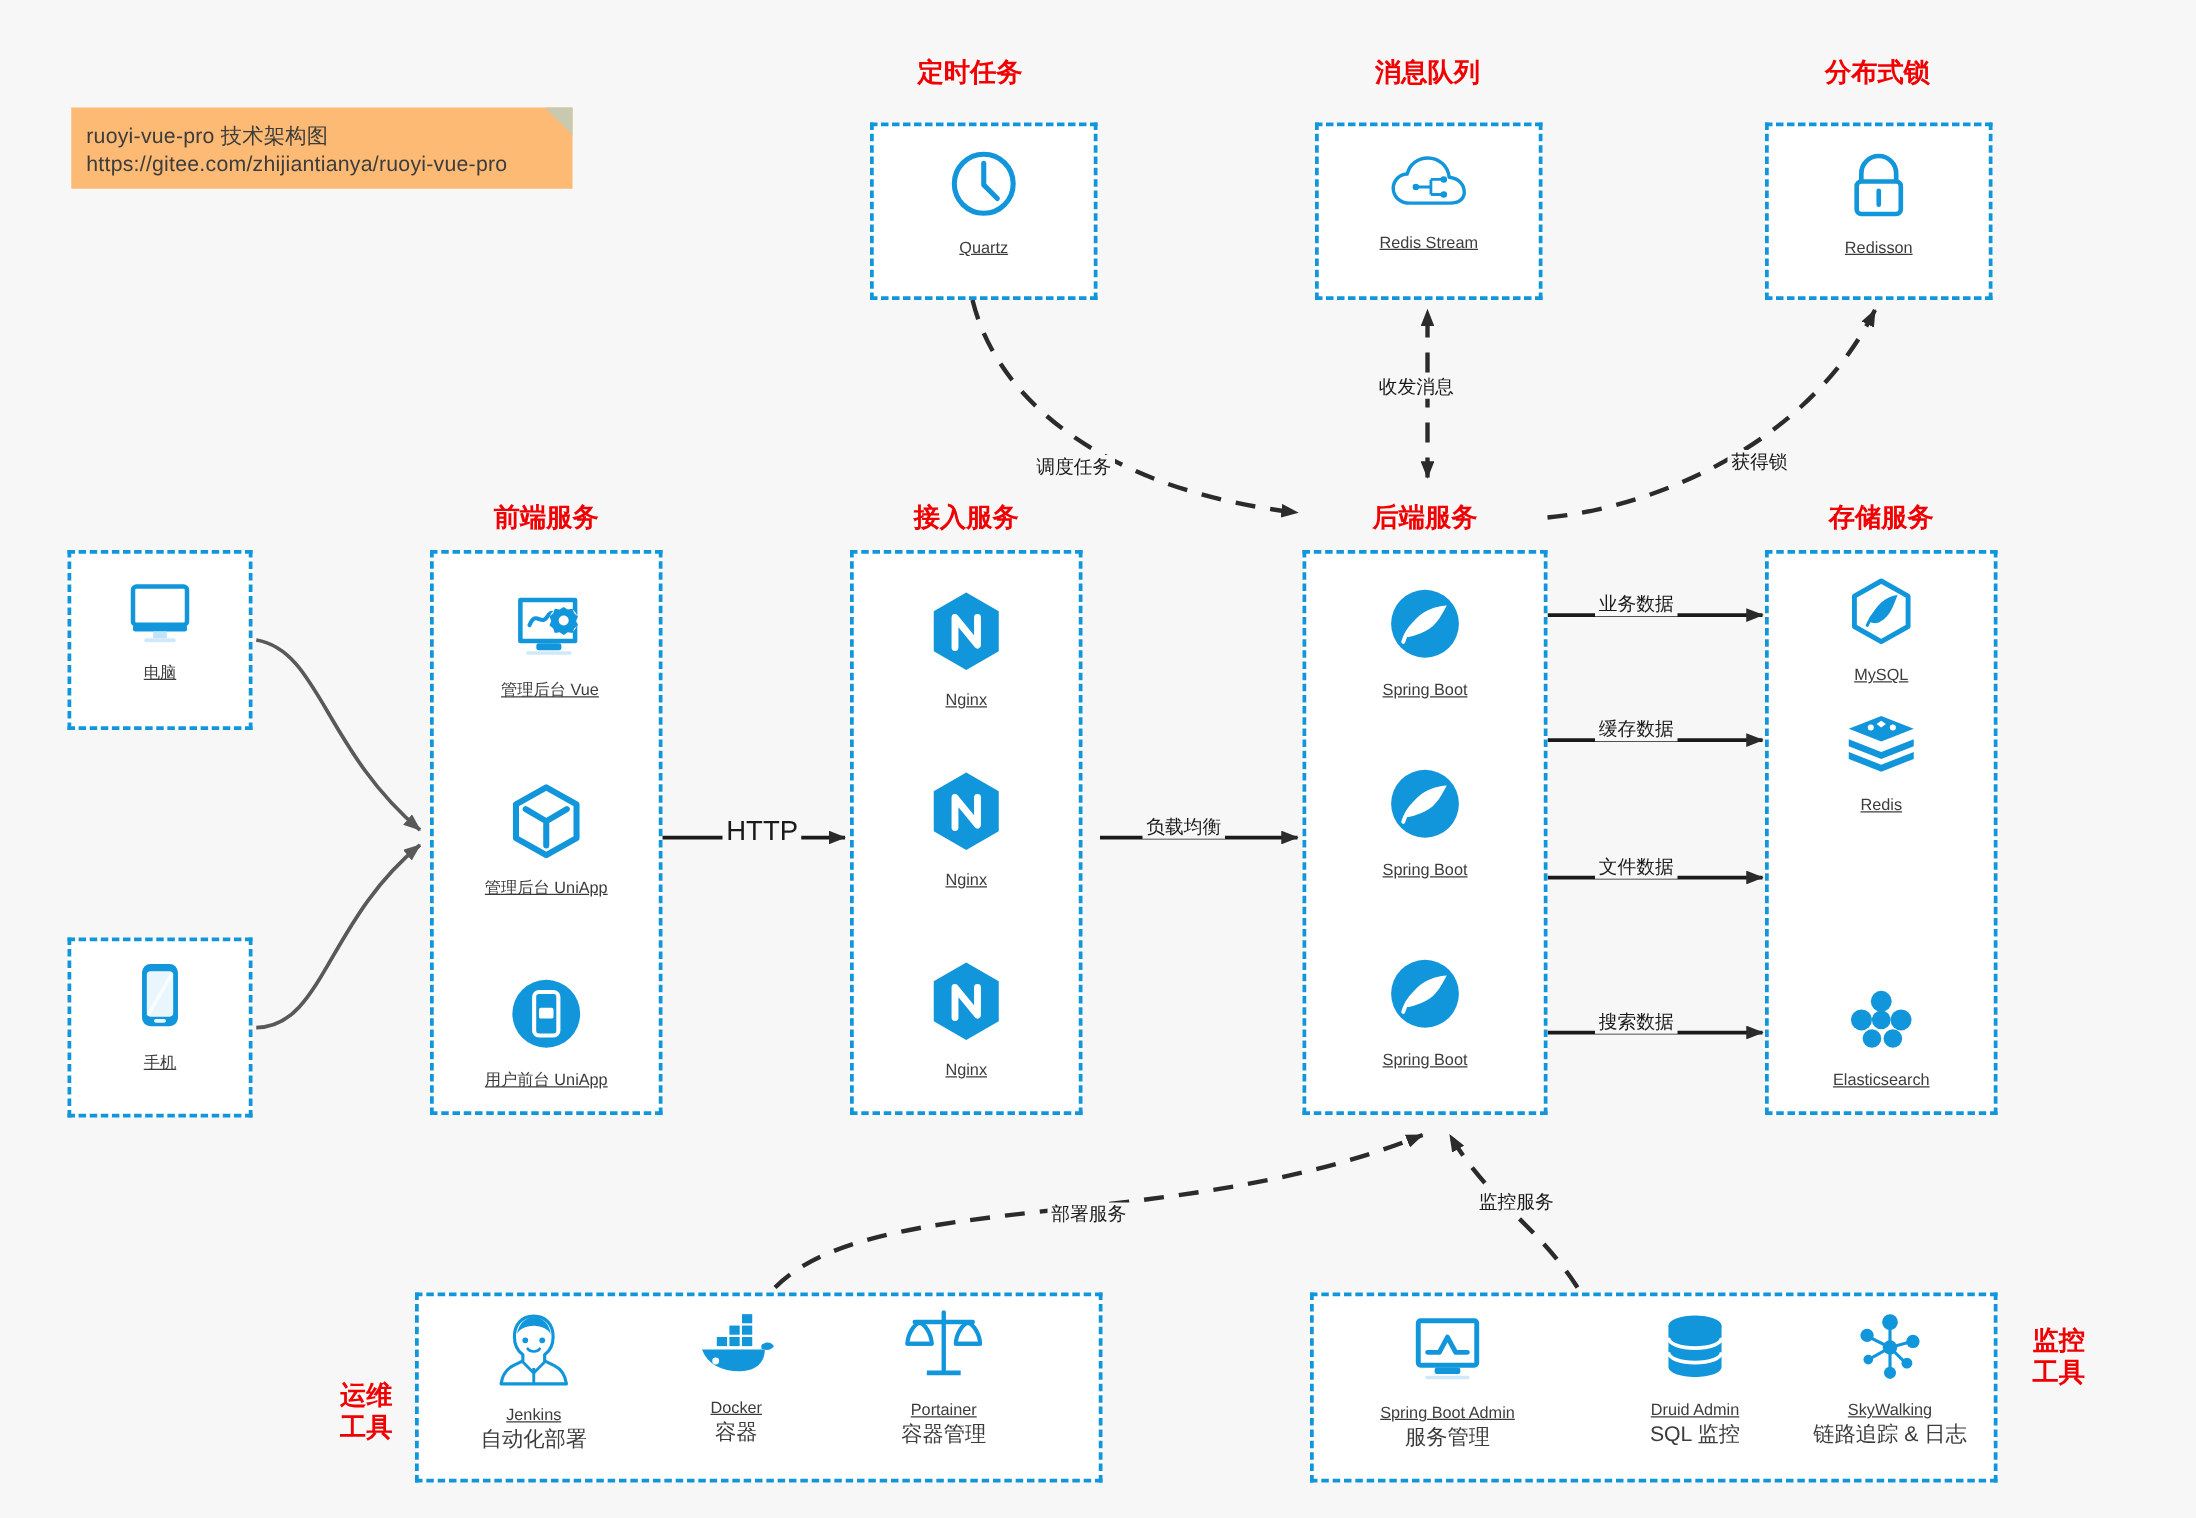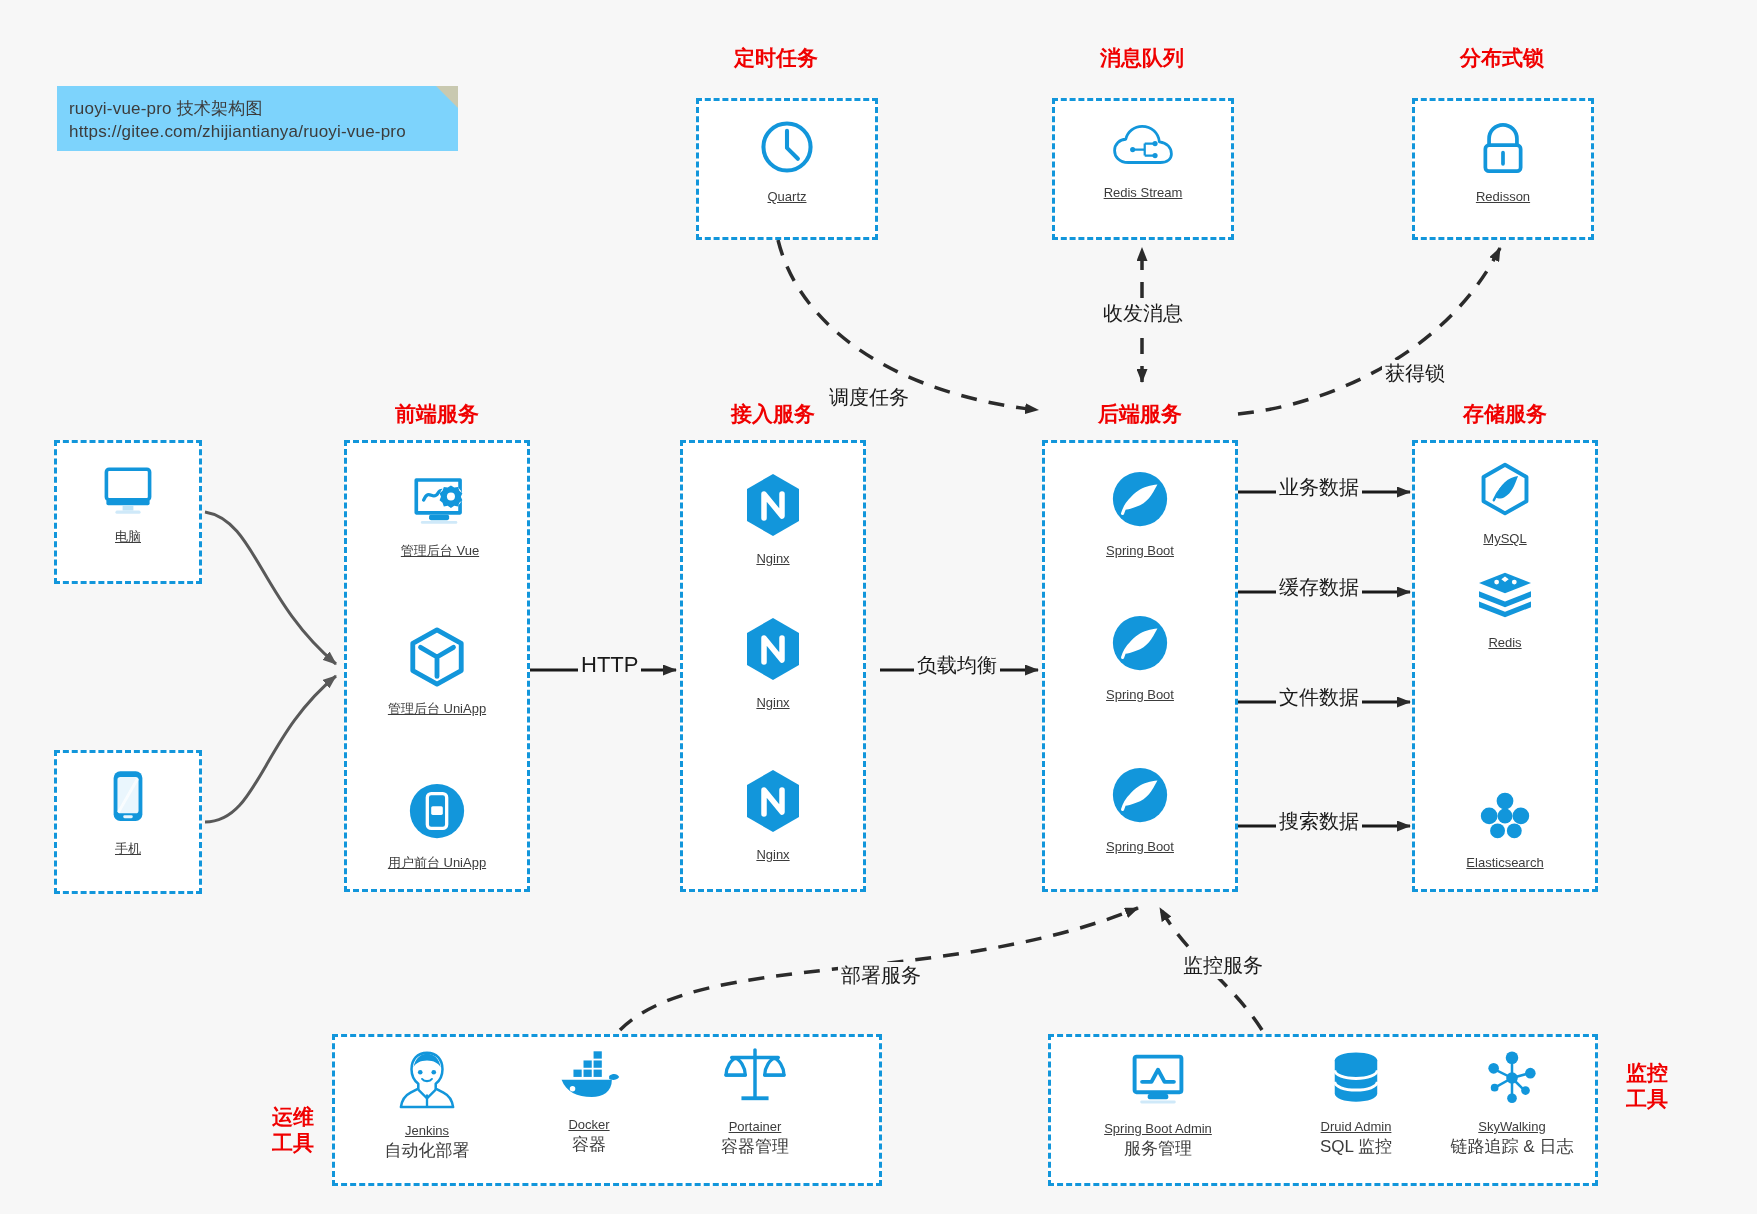--- a/index.html
+++ b/index.html
@@ -9,21 +9,21 @@
     font-family:"Liberation Sans","DejaVu Sans",sans-serif;
     position:relative;overflow:hidden;
     -webkit-font-smoothing:antialiased;
   }
   .canvas{position:absolute;inset:0;}
   svg.wires{position:absolute;left:0;top:0;width:1757px;height:1214px;pointer-events:none;}
 
   
   .note{
     position:absolute;left:57px;top:86px;width:401px;height:65px;
-    background:#7dd3fc;
+    background:#fdba74;
     box-shadow:0 0 0 0 transparent;
   }
   .note .fold{
     position:absolute;right:0;top:0;width:0;height:0;
     border-left:22px solid transparent;border-top:22px solid #c9c9b0;
   }
   .note .line{
     position:absolute;left:12px;font-size:17px;color:#3c3c3c;white-space:nowrap;
     letter-spacing:.2px;
   }
@@ -51,21 +51,21 @@
     text-decoration:underline;
   }
   .node .cap2{font-size:17px;color:#3c3c3c;white-space:nowrap;text-align:center;line-height:1.35;}
   .ico{display:block;}
 
   
   .elabel{
     position:absolute;font-size:22px;color:#1a1a1a;background:#f7f7f7;
     padding:0 3px;white-space:nowrap;
   }
-  .elabel.cn{font-size:20px;}
+  .elabel.cn{font-size:15px;}
 </style>
 </head>
 <body>
 
 <div class="canvas">
 
   <svg class="wires" viewBox="0 0 1757 1214">
     <defs>
       <marker id="ah-solid" markerWidth="10" markerHeight="8" refX="9" refY="4" orient="auto" markerUnits="userSpaceOnUse">
         <path d="M0,0 L10,4 L0,8 z" fill="#1a1a1a"></path>
@@ -146,21 +146,21 @@
     <span class="ico">
       <svg width="52" height="56" viewBox="0 0 56 60">
         <path d="M13 27 L13 20 A15 15 0 0 1 43 20 L43 27" fill="none" stroke="#1296db" stroke-width="4"></path>
         <rect x="9" y="27" width="38" height="28" rx="4" fill="none" stroke="#1296db" stroke-width="4"></rect>
         <path d="M28 35 L28 47" stroke="#1296db" stroke-width="4" stroke-linecap="round"></path>
       </svg>
     </span>
     <span class="cap">Redisson</span>
   </div>
 
-  <div class="elabel cn" style="left:826px;top:384px;">调度任务</div>
+  <div class="elabel cn" style="left:826px;top:364px;">调度任务</div>
   <div class="elabel cn" style="left:1100px;top:300px;">收发消息</div>
   <div class="elabel cn" style="left:1382px;top:360px;">获得锁</div>
 
   <div class="gbox" style="left:54px;top:440px;width:148px;height:144px;"></div>
   <div class="node" style="left:88px;top:462px;width:80px;">
     <span class="ico">
       <svg width="58" height="54" viewBox="0 0 64 60">
         <rect x="8" y="8" width="48" height="34" rx="3" fill="none" stroke="#1296db" stroke-width="4"></rect>
         <rect x="8" y="42" width="48" height="6" rx="2" fill="#1296db"></rect>
         <rect x="26" y="48" width="12" height="6" fill="#bfe4f7"></rect>

